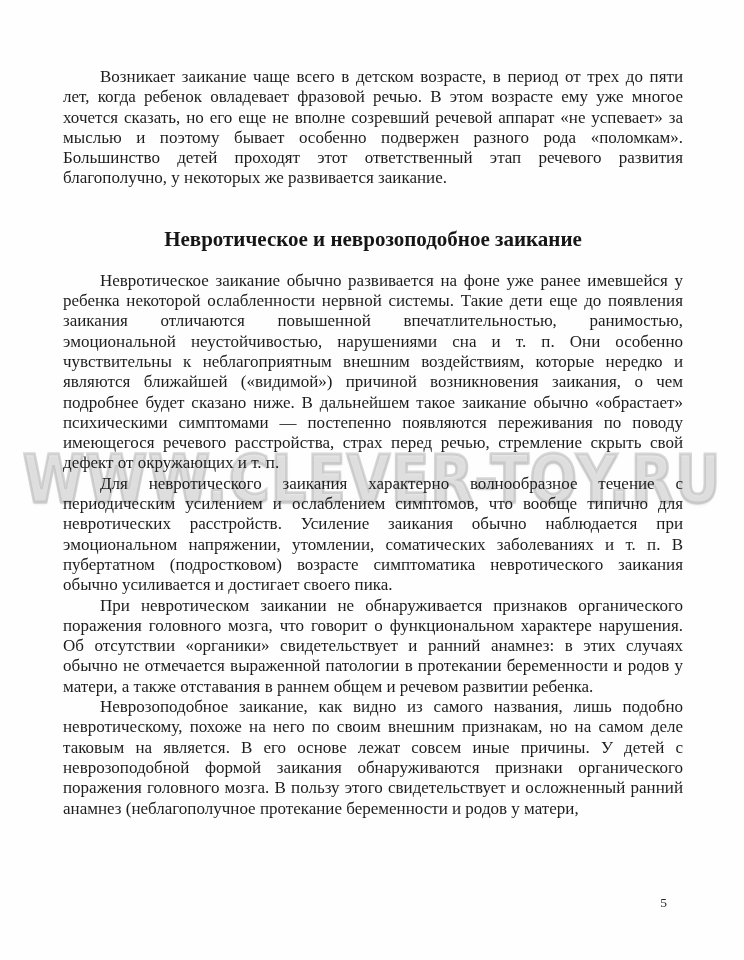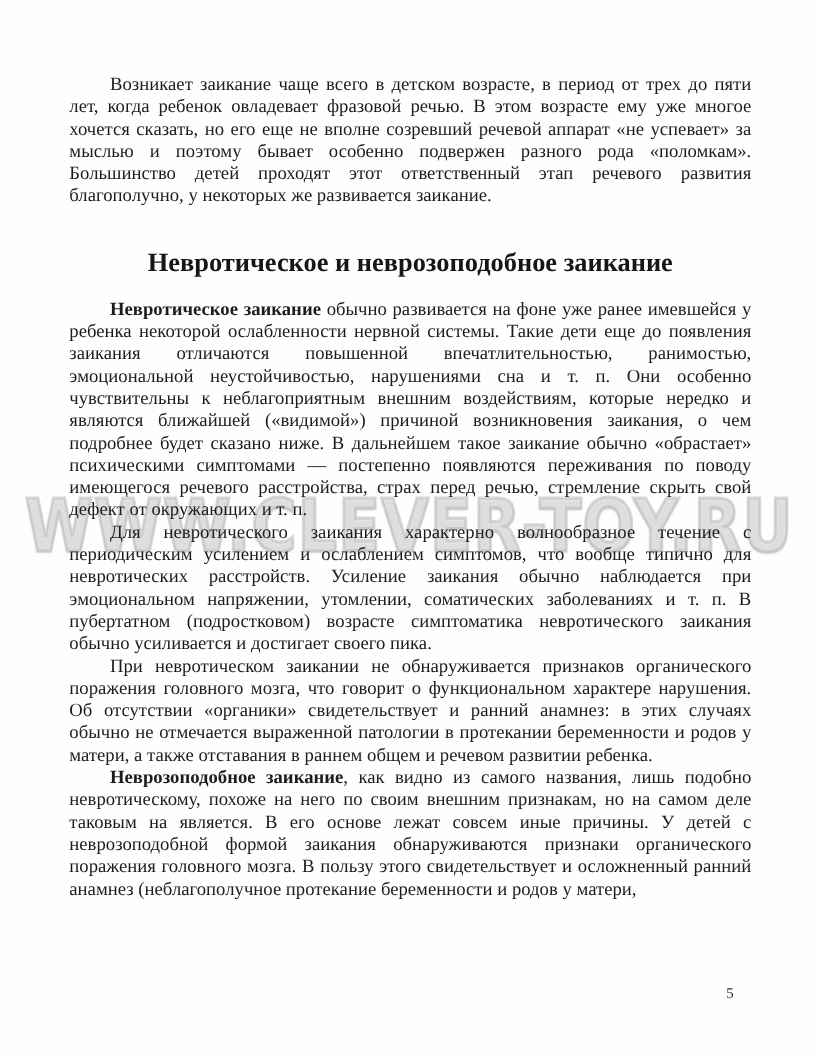--- a/index.html
+++ b/index.html
@@ -47,26 +47,26 @@
   }
   .content p {
     margin: 0;
     text-indent: 37px;
   }
   .heading {
     margin: 37px 0 18px 0;
     text-indent: 0;
     text-align: center;
     font-weight: bold;
-    font-size: 24px;
+    font-size: 21px;
     line-height: 27px;
     color: #161616;
   }
   .lead-bold {
-    font-weight: bold;
+    font-weight: normal;
     margin-top: 12px;
   }
   .folio {
     position: absolute;
     z-index: 1;
     top: 895px;
     right: 77px;
     font-family: "Liberation Serif", serif;
     font-size: 13.5px;
     color: #2a2a2a;

